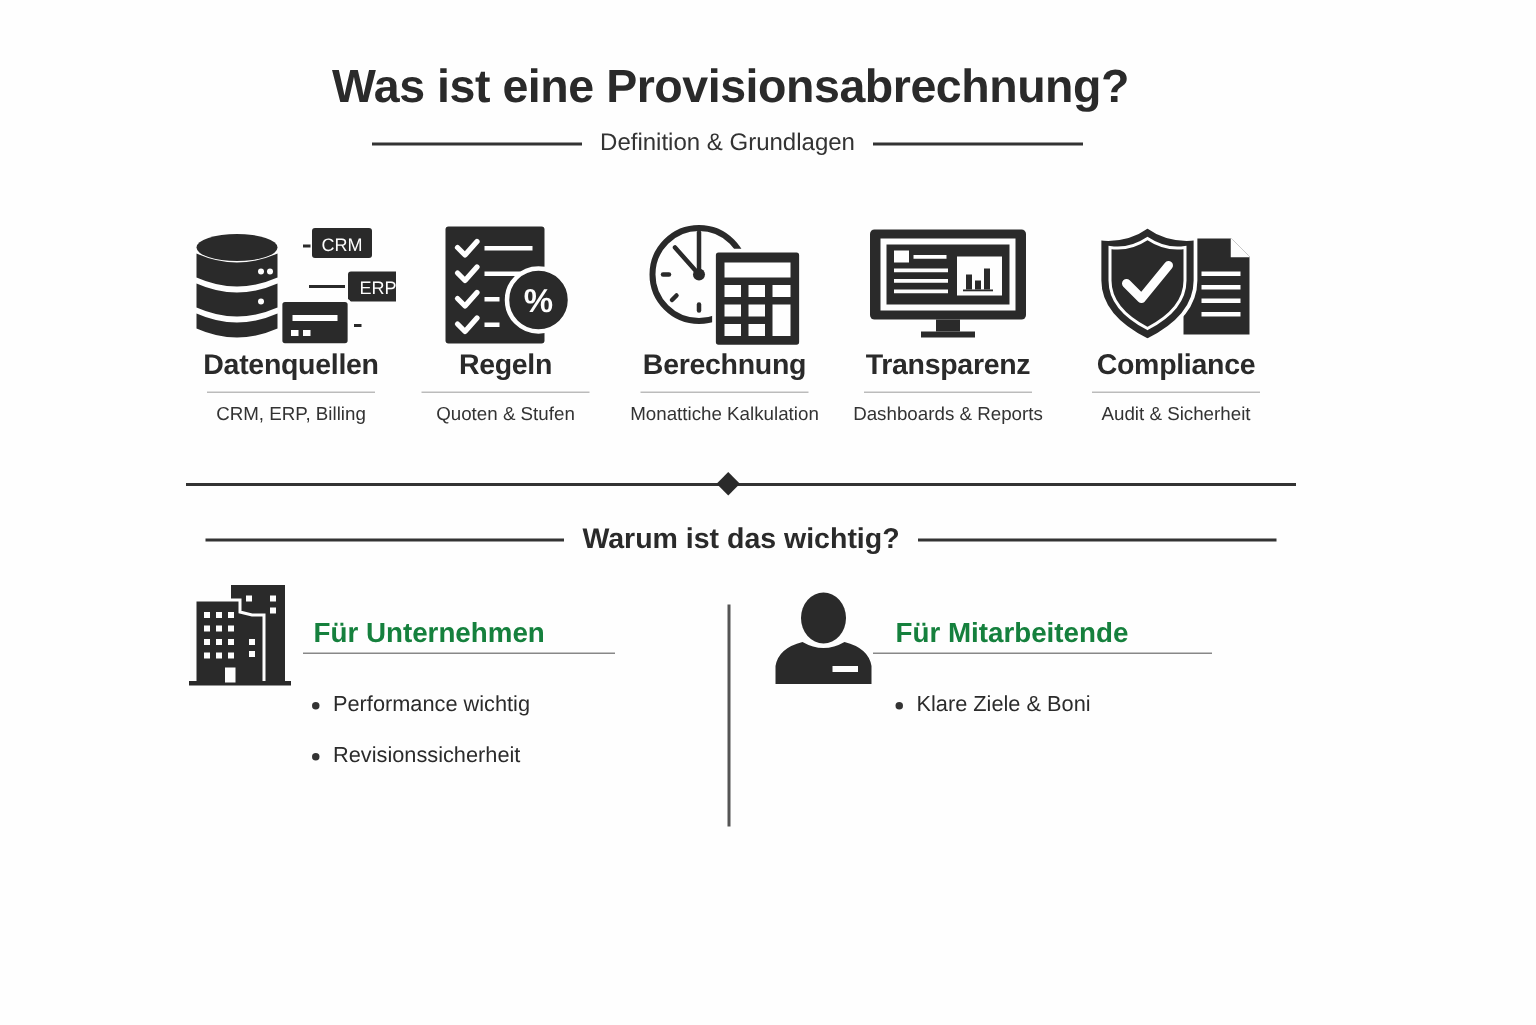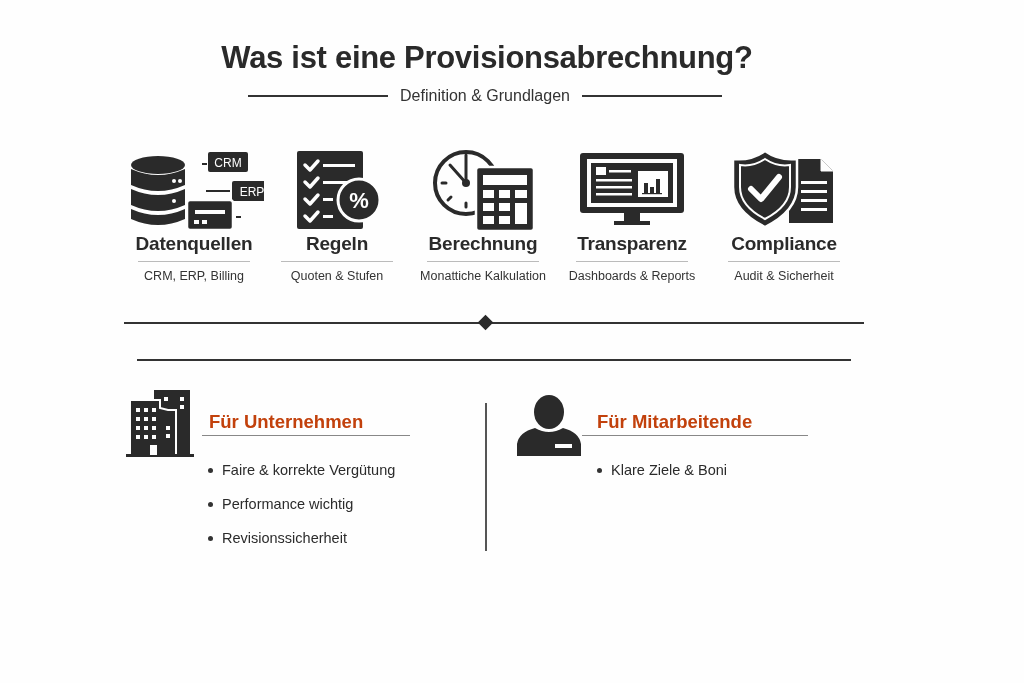--- a/index.html
+++ b/index.html
@@ -24,21 +24,21 @@
 
   .divider { left: 124px; width: 740px; top: 322px; height: 1.6px; background: #333; }
   .diamond { left: 480px; top: 317px; width: 11px; height: 11px; background: #2a2a2a; transform: rotate(45deg); }
 
   .why-row { left: 137px; width: 714px; top: 347px; height: 26px; display: flex; align-items: center; }
   .why-row .line { flex: 1; height: 1.5px; background: #333; }
   .why-row .txt { padding: 0 12px; font-size: 19px; font-weight: bold; color: #2a2a2a; white-space: nowrap; }
 
   .vsep { left: 485px; top: 403px; width: 1.5px; height: 148px; background: #555; }
 
-  .col-head { font-size: 18.5px; font-weight: bold; color: #c2410c; white-space: nowrap; }
+  .col-head { font-size: 18.5px; font-weight: bold; color: #15803d; white-space: nowrap; }
   .col-rule { height: 1px; background: #888; }
   .bullets { list-style: none; margin: 0; padding: 0; }
   .bullets li { font-size: 14.5px; color: #2b2b2b; height: 34px; display: flex; align-items: center; white-space: nowrap; }
   .bullets li .dot { width: 5px; height: 5px; background: #333; border-radius: 50%; margin-right: 9px; }
 </style>
 </head>
 <body>
 
 <div class="abs title">Was ist eine Provisionsabrechnung?</div>
 <div class="abs subtitle-row">
@@ -183,20 +183,21 @@
   <div class="label">Compliance</div>
   <div class="rule"></div>
   <div class="desc">Audit &amp; Sicherheit</div>
 </div>
 
 <div class="abs divider"></div>
 <div class="abs diamond"></div>
 
 <div class="abs why-row">
   <div class="line"></div>
+  <div class="txt">Warum ist das wichtig?</div>
   <div class="line"></div>
 </div>
 
 <div class="abs" style="left:124px; top:388px;">
   <svg width="72" height="72" viewBox="0 0 72 72">
     <rect x="30" y="2" width="36" height="66" fill="#2a2a2a"></rect>
     <path d="M6 12 L36 12 L36 20 L44 22 L52 22 L52 68 L6 68 Z" fill="#2a2a2a" stroke="#fefefe" stroke-width="2"></path>
     <rect x="2" y="66" width="68" height="3" fill="#2a2a2a"></rect>
     <g fill="#fefefe">
       <rect x="40" y="9" width="4" height="4"></rect>
@@ -218,24 +219,20 @@
         <rect x="42" y="46" width="4" height="4"></rect>
       <rect x="26" y="57" width="7" height="10"></rect>
     </g>
   </svg>
 </div>
 <div class="abs col-head" style="left:209px; top:411px;">Für Unternehmen</div>
 <div class="abs col-rule" style="left:202px; top:435px; width:208px;"></div>
 <ul class="abs bullets" style="left:208px; top:453px;">
   <li>
       <span class="dot"></span>
-      <span>Faire &amp; korrekte Vergütung</span>
-    </li>
-  <li>
-      <span class="dot"></span>
       <span>Performance wichtig</span>
     </li>
   <li>
       <span class="dot"></span>
       <span>Revisionssicherheit</span>
     </li>
 </ul>
 
 <div class="abs vsep"></div>
 

